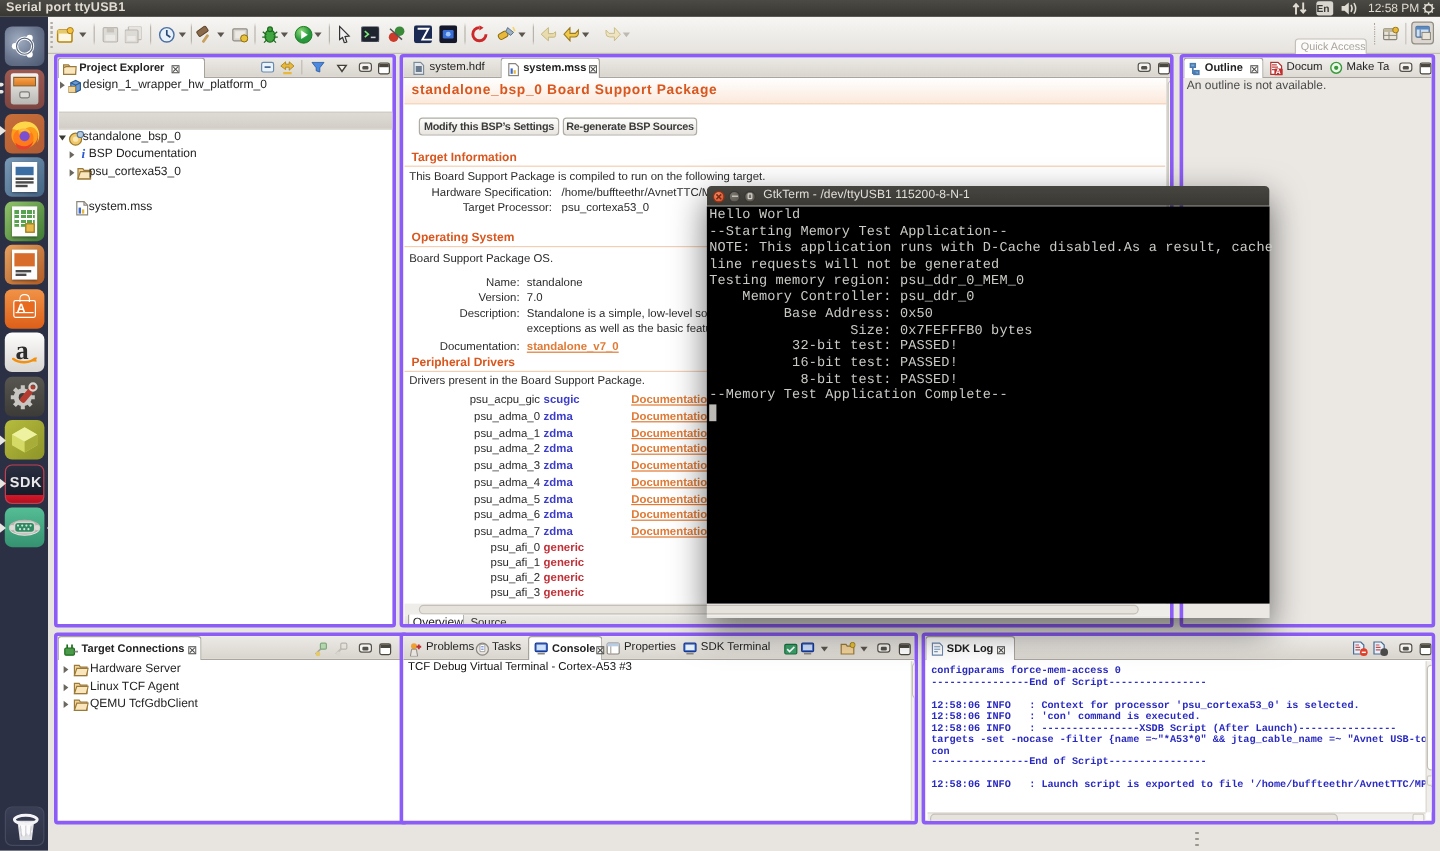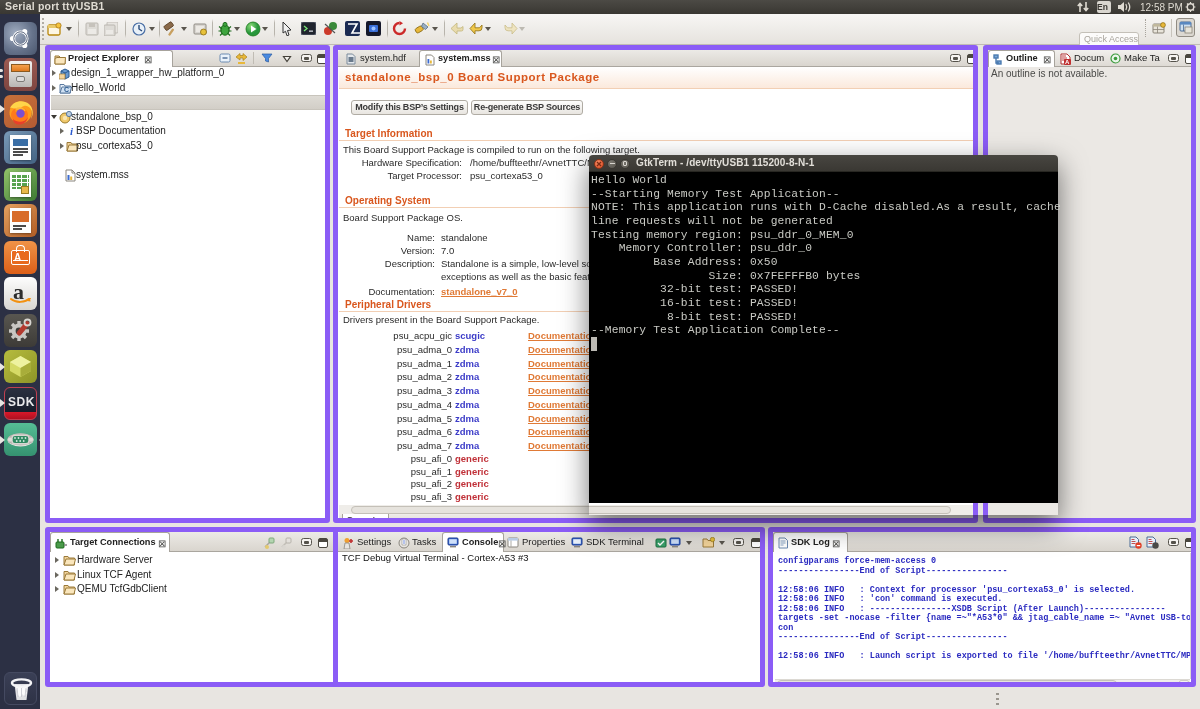--- a/index.html
+++ b/index.html
@@ -7,21 +7,21 @@
 .abs{position:absolute}
 
 #toppanel{position:absolute;left:0;top:0;width:1200px;height:14px;background:linear-gradient(#4c4a45,#393732);color:#dfdbd2;z-index:50}
 #toppanel .title{position:absolute;left:5px;top:0px;font-size:10.5px;font-weight:bold;letter-spacing:.2px}
 
 #launcher{position:absolute;left:0;top:14px;width:40px;height:695px;background:#2c3044;z-index:40}
 .lic{position:absolute;left:4px;width:33px;height:33px;border-radius:6px;overflow:hidden}
 
 #ide{position:absolute;left:40px;top:14px;width:1160px;height:695px;background:#e8e5e1}
 #toolbar{position:absolute;left:0;top:0;width:1160px;height:31px;background:linear-gradient(#f7f6f4,#e6e3de);border-bottom:1px solid #c0bcb4}
-.panel{position:absolute;background:#fff;border:5px solid #8b5cf6;border-radius:3px;overflow:hidden}
+.panel{position:absolute;background:#fff;border:3px solid #8b5cf6;border-radius:3px;overflow:hidden}
 .tabstrip{position:absolute;left:0;top:0;right:0;height:17px;background:linear-gradient(#eceae6,#d9d5ce);border-bottom:1px solid #aaa69f;border-radius:2px 2px 0 0}
 .tab{position:absolute;top:0;height:17px;font-size:10px;color:#333;white-space:nowrap}
 .tab.active{background:#fff;border:1px solid #a7a39c;border-bottom:none;border-radius:3px 3px 0 0;height:17px}
 .tabtxt{font-size:9.5px;color:#222}
 .x{font-size:10px;color:#4a4a48}
 .caret{position:absolute;top:13px;width:0;height:0;border:3.5px solid #0000;border-top:4px solid #5a564e}
 .caret.dis{border-top-color:#b0aca4}
 .tsep{position:absolute;top:5px;width:1px;height:19px;background:linear-gradient(#0000,#b8b4ac 20%,#b8b4ac 80%,#0000)}
 .gr{opacity:.75}
 .dis{opacity:.8}
@@ -361,29 +361,20 @@
 
     <div class="abs selrow" style="left:1px;top:45px;width:282px;height:14.5px"></div>
     <div class="trow" style="top:16px">
         <span class="arr" style="left:2px"></span>
       <svg class="abs" style="left:9px;top:1.5px" width="12" height="12" viewBox="0 0 12 12">
           <path d="M2 3l4-2 4 2v6l-4 2-4-2z" fill="#6a9ad0" stroke="#2a5a90"></path>
           <path d="M2 3l4 2 4-2M6 5v6" stroke="#2a5a90" fill="none"></path>
           <rect x="0" y="6" width="6" height="5" fill="#f2d39a" stroke="#9a7a3a" stroke-width=".7"></rect>
         </svg>
       <span class="ttxt" style="left:21px">design_1_wrapper_hw_platform_0</span>
-      </div>
-    <div class="trow" style="top:30.5px">
-        <span class="arr" style="left:2px"></span>
-      <svg class="abs foldc" style="left:9px;top:2px" width="13" height="11" viewBox="0 0 13 11">
-          <path d="M1 1.5h4l1 1.5h5.5v7H1z" fill="#e8f0fa" stroke="#5a7aa0"></path>
-          <path d="M1 10 3 4h9.5L11 10z" fill="#cfe0f2" stroke="#5a7aa0"></path>
-          <text x="5" y="9" font-size="7" font-weight="bold" fill="#2a5a90">C</text>
-        </svg>
-      <span class="ttxt" style="left:21px">Hello_World</span>
       </div>
     <div class="trow" style="top:59.5px">
         <span class="arrd" style="left:1px"></span>
       <svg class="abs" style="left:9px;top:1px" width="13" height="13" viewBox="0 0 13 13">
           <circle cx="6" cy="7" r="5" fill="#f0c86a" stroke="#9a7a2a"></circle>
           <circle cx="6" cy="7" r="2.2" fill="#fae6b0"></circle>
           <circle cx="10" cy="3" r="2.6" fill="#b8cce0" stroke="#5a7aa0"></circle>
         </svg>
       <span class="ttxt" style="left:21px">standalone_bsp_0</span>
       </div>
@@ -611,21 +602,21 @@
       <span class="ttxt" style="left:27px">QEMU TcfGdbClient</span>
       </div>
   </div>
   <div class="panel" id="console">
     <div class="tabstrip" style="height:20px"></div>
     <svg class="abs" style="left:5px;top:5px" width="11" height="12" viewBox="0 0 11 12">
         <circle cx="4" cy="3.5" r="2.5" fill="#f0a030"></circle>
         <path d="M2 6h4l1 6H1z" fill="#e8e5e0" stroke="#8a867e" stroke-width=".8"></path>
         <path d="M8 2v4M6 4h4" stroke="#c03030" stroke-width="1.6"></path>
       </svg>
-    <span class="abs tabtxt" style="left:19px;top:4px">Settings</span>
+    <span class="abs tabtxt" style="left:19px;top:4px">Problems</span>
     <svg class="abs" style="left:60px;top:5px" width="12" height="12" viewBox="0 0 12 12">
         <circle cx="6" cy="6" r="5" fill="#e8e5e0" stroke="#8a867e"></circle>
         <path d="M4 2h4v6H4z" fill="#fff" stroke="#888" stroke-width=".6"></path>
         <path d="M5 4h2M5 6h2" stroke="#4a6ad0" stroke-width=".8"></path>
       </svg>
     <span class="abs tabtxt" style="left:74px;top:4px">Tasks</span>
     <div class="tab active" style="left:104px;width:62px;height:20px">
       <svg class="abs" style="left:4px;top:4px" width="12" height="11" viewBox="0 0 12 11">
           <rect x="1" y="1" width="10" height="7" rx="1" fill="#3a6ad0" stroke="#1a3a90"></rect>
           <rect x="2.2" y="2.2" width="7.6" height="4.6" fill="#cfe0fa"></rect>
@@ -712,21 +703,21 @@
 <div id="gtkterm">
   <div id="gt-title">
     <div class="abs" style="left:5px;top:3.5px;width:10px;height:10px;border-radius:50%;background:radial-gradient(circle at 35% 30%,#f58a64,#e05b33 70%,#c04a28);border:.5px solid #8a3318"></div>
     <svg class="abs" style="left:7px;top:5.5px" width="6" height="6" viewBox="0 0 6 6">
         <path d="M1 1l4 4M5 1 1 5" stroke="#7a2a12" stroke-width="1.3"></path>
       </svg>
     <div class="abs" style="left:18px;top:3.5px;width:10px;height:10px;border-radius:50%;background:radial-gradient(circle at 35% 30%,#7a776f,#55524b);border:.5px solid #3a3833"></div>
     <div class="abs" style="left:20.5px;top:8px;width:5px;height:1.4px;background:#d8d5cf"></div>
     <div class="abs" style="left:31px;top:3.5px;width:10px;height:10px;border-radius:50%;background:radial-gradient(circle at 35% 30%,#7a776f,#55524b);border:.5px solid #3a3833"></div>
     <div class="abs" style="left:33.5px;top:6px;width:4.5px;height:4.5px;border:1.2px solid #d8d5cf;border-radius:1px"></div>
-    <div class="abs" style="left:47px;top:2px;font-size:10px;font-weight:bold;color:#e2dfd9;letter-spacing:.1px">GtkTerm - /dev/ttyUSB1  115200-8-N-1</div>
+    <div class="abs" style="left:47px;top:2px;font-size:10px;font-weight:normal;color:#e2dfd9;letter-spacing:.1px">GtkTerm - /dev/ttyUSB1  115200-8-N-1</div>
   </div>
   <div id="gt-term">
       <pre>Hello World
 --Starting Memory Test Application--
 NOTE: This application runs with D-Cache disabled.As a result, cache
 line requests will not be generated
 Testing memory region: psu_ddr_0_MEM_0
     Memory Controller: psu_ddr_0
          Base Address: 0x50
                  Size: 0x7FEFFFB0 bytes

